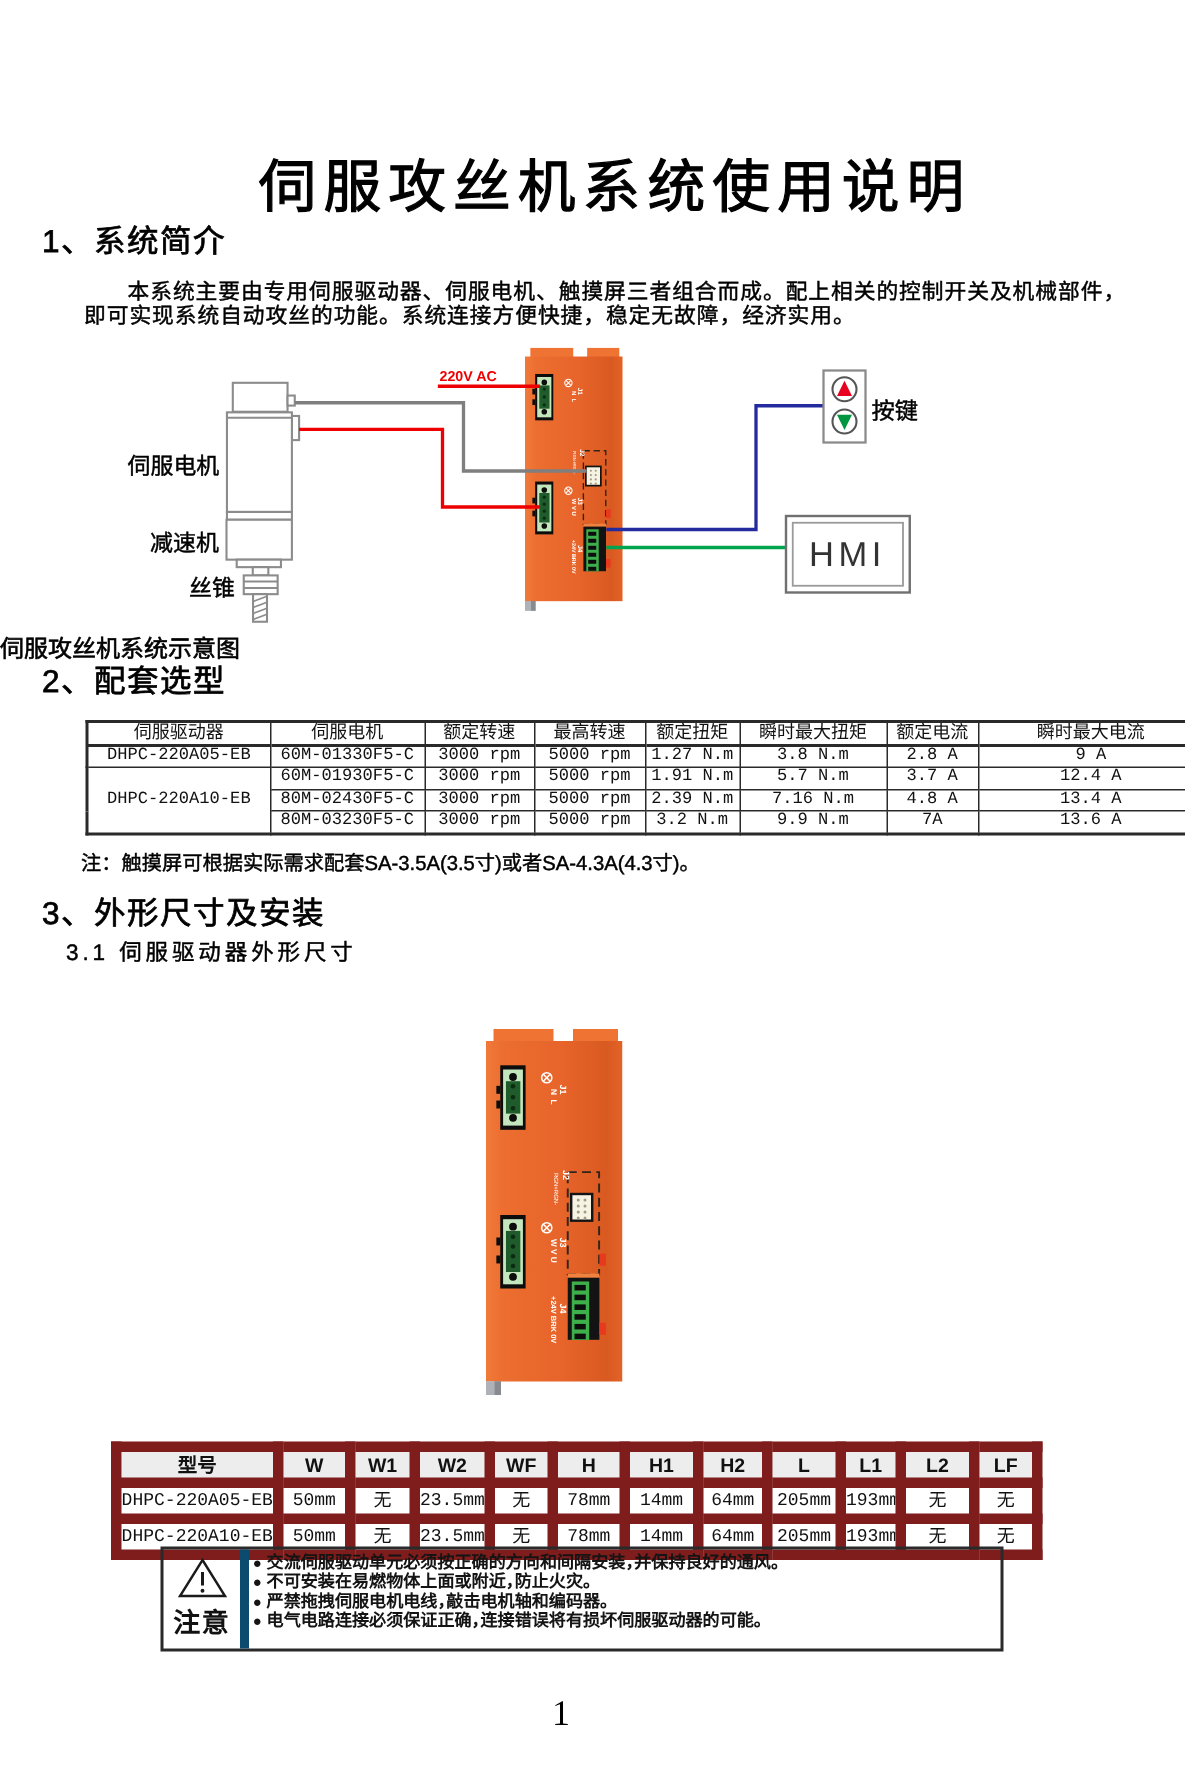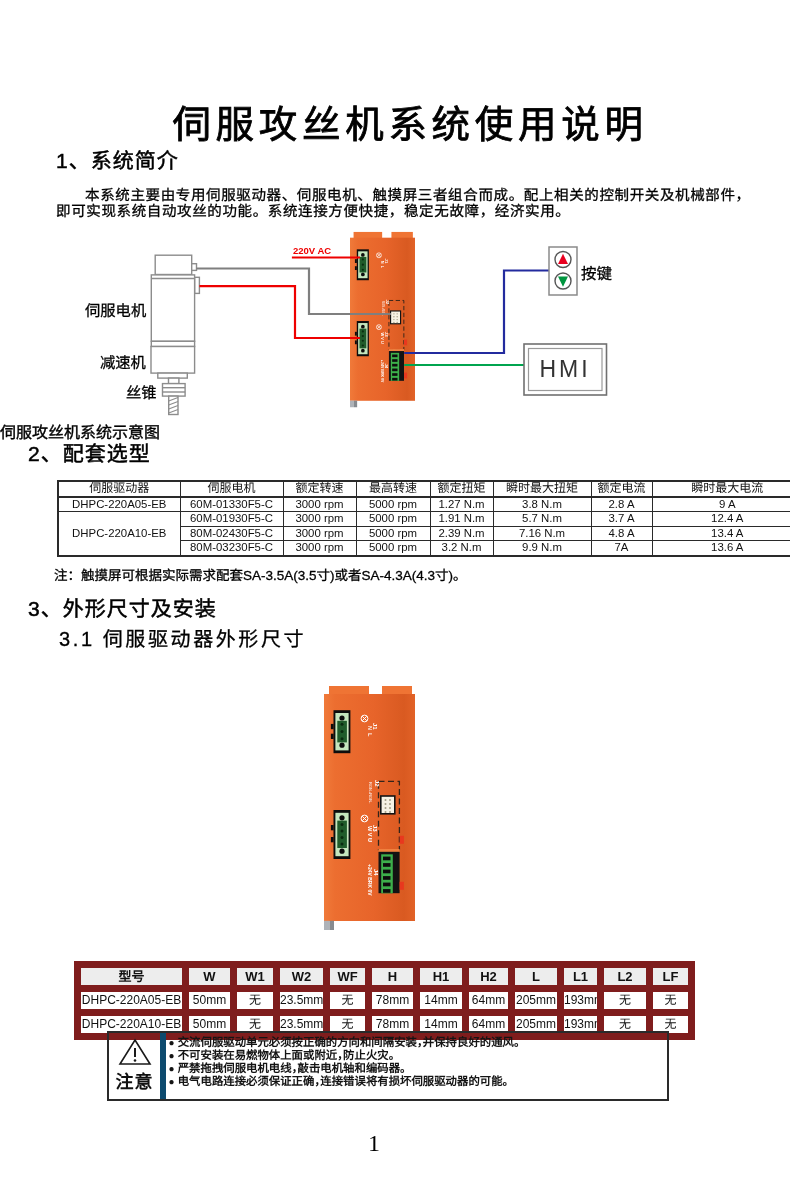--- a/index.html
+++ b/index.html
@@ -7,40 +7,40 @@
 .abs{position:absolute;}
 h1{position:absolute;left:15px;top:93px;width:790px;text-align:center;font-size:38.5px;font-weight:500;letter-spacing:4.7px;color:#000;-webkit-text-stroke:0.8px #000;}
 .h2{position:absolute;font-size:21px;font-weight:500;color:#000;letter-spacing:1px;-webkit-text-stroke:0.5px #000;}
 .body-par{position:absolute;left:56px;top:187px;width:720px;font-size:14.5px;line-height:16.4px;font-weight:500;text-indent:2em;letter-spacing:0.63px;color:#000;-webkit-text-stroke:0.3px #000;}
 .cap{position:absolute;left:0;top:419px;width:749px;text-align:left;font-size:16px;font-weight:500;color:#000;-webkit-text-stroke:0.4px #000;}
 table{border-collapse:collapse;position:absolute;table-layout:fixed;}
 .t1{left:57px;top:480px;width:747px;font-size:11.5px;}
 .t1 td,.t1 th{border:1px solid #2a2a2a;text-align:center;vertical-align:middle;padding:0;height:13.8px;line-height:13.5px;font-weight:400;white-space:nowrap;overflow:hidden;font-size:12px;}
 .t1 tr.hd th{border-bottom:2px solid #2a2a2a;height:13.5px;}
 .t1{border:2px solid #2a2a2a;}
-.mono{font-family:Liberation Sans, sans-serif;}
+.mono{font-family:Liberation Mono, monospace;}
 .t1 .mono{font-size:11.4px;}
 .note{position:absolute;left:54px;top:564px;font-size:13.5px;font-weight:500;color:#000;-webkit-text-stroke:0.3px #000;}
-.sub{position:absolute;left:59px;top:623px;font-size:20px;letter-spacing:2.6px;font-weight:500;color:#000;-webkit-text-stroke:0.3px #000;}
+.sub{position:absolute;left:44px;top:623px;font-size:15px;letter-spacing:2.6px;font-weight:500;color:#000;-webkit-text-stroke:0.3px #000;}
 .t2{left:74px;top:961px;width:621px;font-size:12px;border:2px solid #474038;}
 .t2 td,.t2 th{border:7px solid #7f1d1d;text-align:center;vertical-align:middle;padding:0;height:17.2px;line-height:17px;white-space:nowrap;overflow:hidden;margin-left:10px;}
 .t2 tr.hd th{background:#ededed;height:17.2px;font-weight:700;font-size:13px;}
 .warn{position:absolute;left:107px;top:1031px;width:562px;height:69.5px;border:2px solid #2a2a2a;display:flex;}
 .warn-l{flex:0 0 57px;width:57px;border-right:6px solid #0c4a6e;display:flex;flex-direction:column;align-items:center;justify-content:center;}
 .warn-l svg{flex:0 0 auto;}
 .warn-l .zy{font-size:18px;font-weight:700;letter-spacing:1px;margin-top:1px;}
 .warn-r{flex:1 1 auto;min-width:0;padding:2.5px 0 0 2.5px;font-size:11.4px;line-height:13px;font-weight:700;color:#141414;white-space:nowrap;text-spacing-trim:trim-all;}
 .warn-r .bl{font-size:10px;}
 .hw{letter-spacing:-5.5px;}
 .pg{position:absolute;left:0;top:1130px;width:748px;text-align:center;font-size:24px;font-family:"Liberation Serif",serif;color:#000;}
 svg text{font-family:"Liberation Sans",sans-serif;}
 </style></head>
 <body>
 <h1>伺服攻丝机系统使用说明</h1>
-<div class="h2" style="left:28px;top:144px;margin-left:28px;">1、系统简介</div>
+<div class="h2" style="left:28px;top:144px;">1、系统简介</div>
 <div class="body-par">本系统主要由专用伺服驱动器、伺服电机、触摸屏三者组合而成。配上相关的控制开关及机械部件，<br>即可实现系统自动攻丝的功能。系统连接方便快捷，稳定无故障，经济实用。</div>
 
 <svg class="abs" style="left:0;top:220px;" width="790" height="230" viewBox="0 0 790 230">
 <defs>
 <linearGradient id="og" x1="0" y1="0" x2="1" y2="0">
 <stop offset="0" stop-color="#f07a3a"></stop>
         <stop offset="0.12" stop-color="#ec6e30"></stop>
         <stop offset="0.55" stop-color="#e7642a"></stop>
         <stop offset="0.88" stop-color="#d95a21"></stop>
         <stop offset="1" stop-color="#e26227"></stop>

